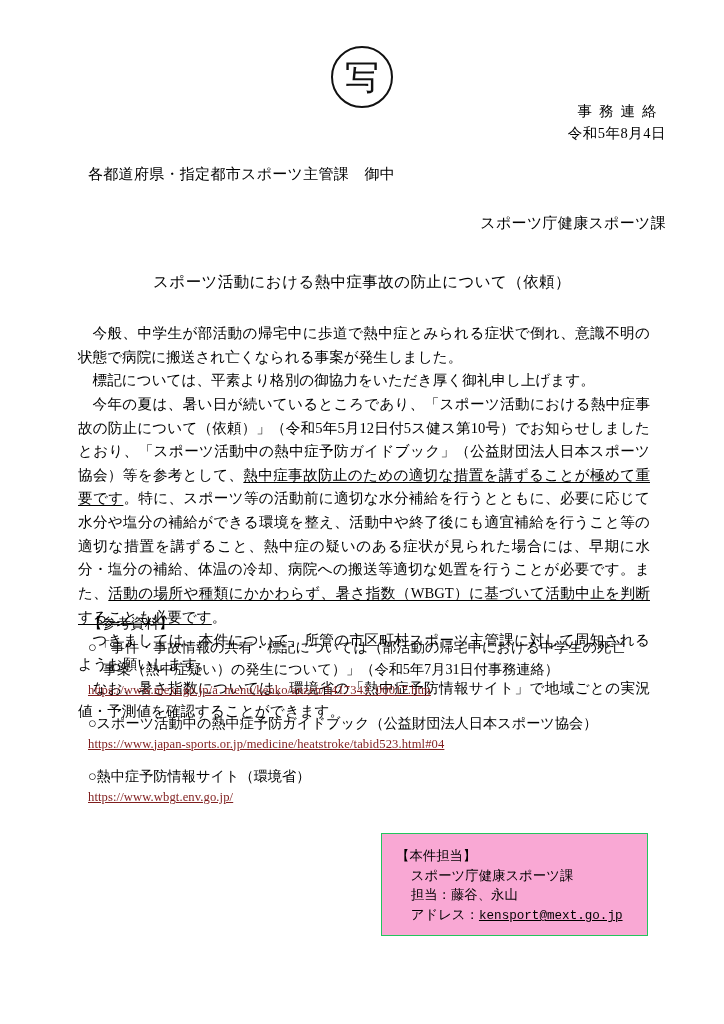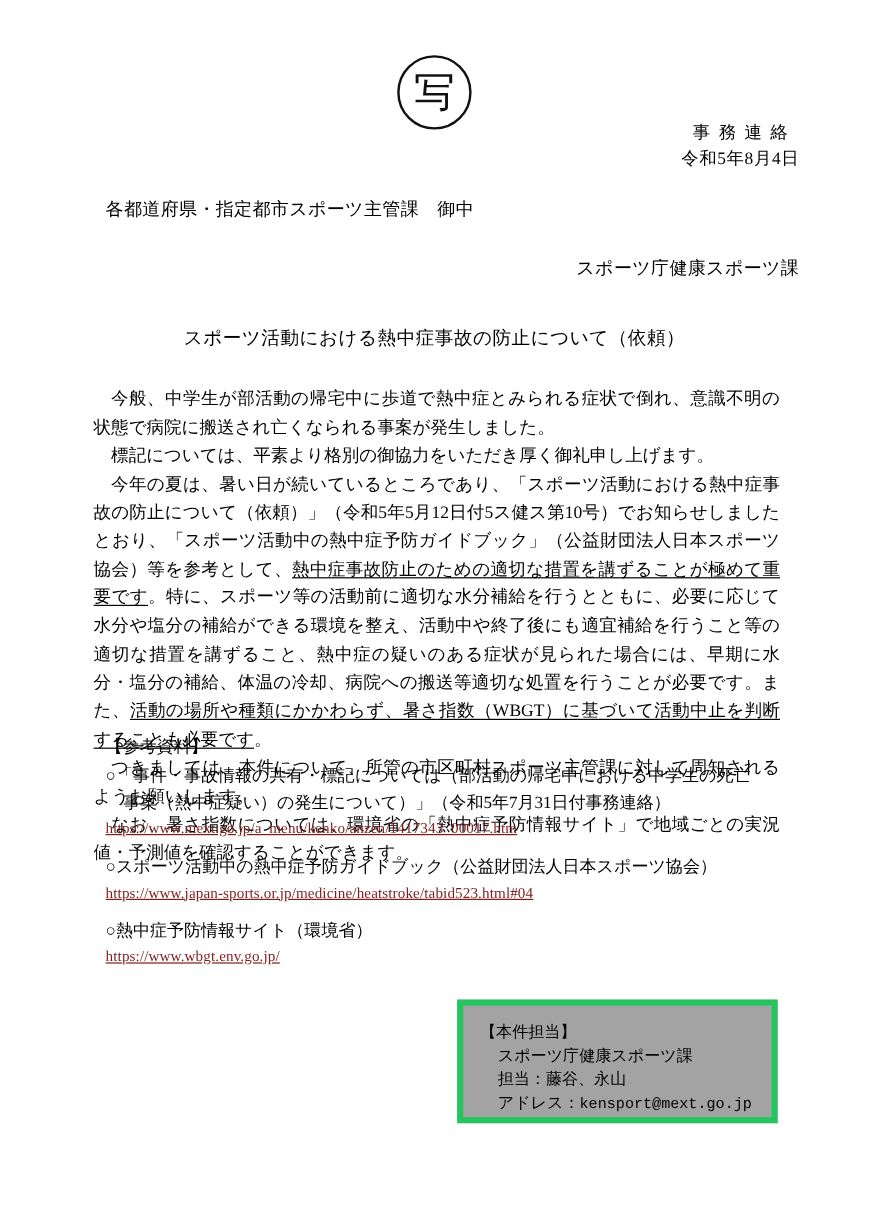--- a/index.html
+++ b/index.html
@@ -153,34 +153,35 @@
     font-size: 13px;
   }
 
   
   .contact-box {
     position: absolute;
     top: 833px;
     left: 381px;
     width: 267px;
     height: 103px;
-    border: 5px solid #22c55e;
-    background: #a3a3a3;
+    border: 1px solid #22c55e;
+    background: #f9a8d4;
     padding: 12px 10px 19px 14px;
     font-size: 13.4px;
     line-height: 1.47;
   }
   .contact-box .cb-title { margin: 0; }
   .contact-box .cb-line {
     margin: 0;
     padding-left: 1.1em;
   }
   .mono-inline {
     font-family: "Liberation Mono", "DejaVu Sans Mono", monospace;
     font-size: 12.6px;
+    text-decoration: underline;
   }
 </style>
 </head>
 <body>
 
 <div class="page">
 
   <div class="stamp-wrap">
     <span class="stamp">写</span>
   </div>

